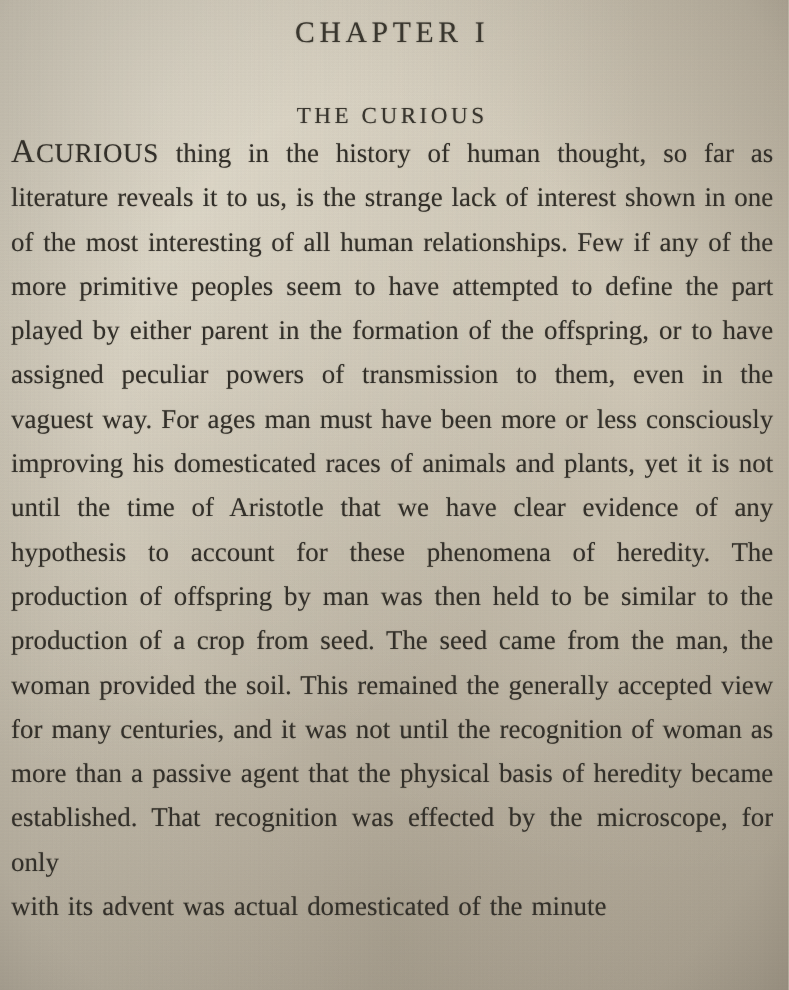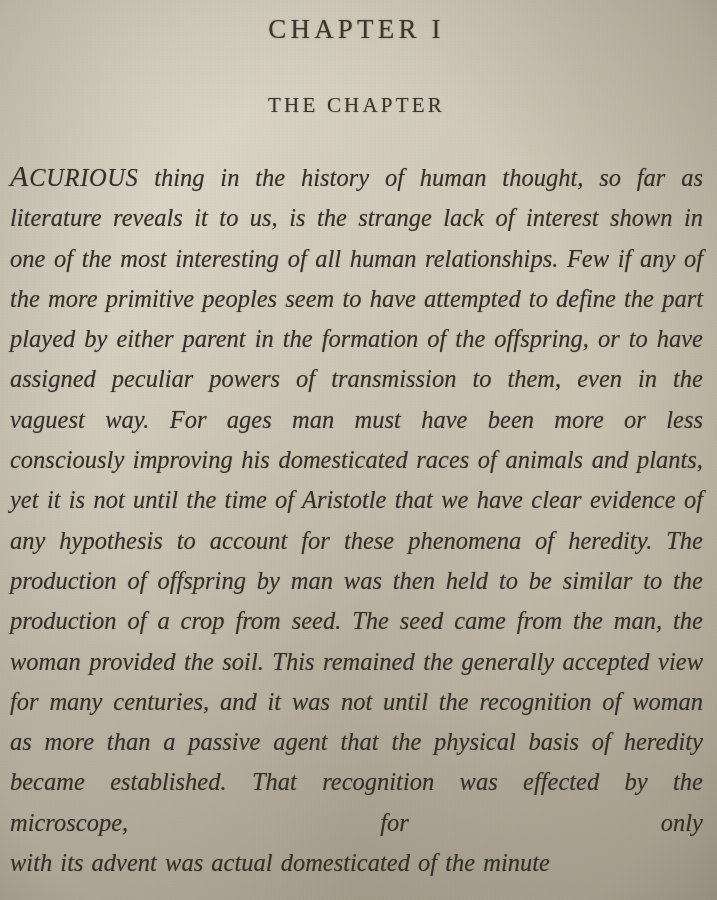--- a/index.html
+++ b/index.html
@@ -56,28 +56,26 @@
   .section-title {
     text-align: center;
     font-size: 21px;
     letter-spacing: 3.2px;
     margin-top: 48px;
     color: #39362f;
     text-shadow: 0 0 1.2px rgba(60,55,45,0.5);
   }
 
   .body-text {
-    margin-top: 38px;
     font-size: 24.5px;
     line-height: 40.3px;
     text-align: justify;
     text-align-last: justify;
     color: #33302a;
     text-shadow: 0 0 1.1px rgba(55,50,40,0.45);
-    font-style: italic;
     -webkit-font-smoothing: antialiased;
   }
   .body-text .dropcap {
     font-size: 30px;
     letter-spacing: 1px;
   }
   .smallcaps {
     font-variant: small-caps;
     letter-spacing: 0.6px;
   }
@@ -91,21 +89,21 @@
   }
 </style>
 </head>
 <body>
 
 <div id="page">
   <div class="content">
 
     <div class="chapter-title">CHAPTER I</div>
 
-    <div class="section-title">THE CHAPTER</div>
+    <div class="section-title">THE CURIOUS</div>
 
     <div class="body-text wide">
       <span class="dropcap">A</span><span class="smallcaps">CURIOUS</span><span> thing in the history of human thought, so far as literature reveals it to us, is the strange lack of interest shown in one of the most interesting of all human relationships.  Few if any of the more primitive peoples seem to have attempted to define the part played by either parent in the formation of the offspring, or to have assigned peculiar powers of transmission to them, even in the vaguest way. For ages man must have been more or less consciously improving his domesticated races of animals and plants, yet it is not until the time of Aristotle that we have clear evidence of any hypothesis to account for these phenomena of heredity.  The production of offspring by man was then held to be similar to the production of a crop from seed.  The seed came from the man, the woman provided the soil.  This remained the generally accepted view for many centuries, and it was not until the recognition of woman as more than a passive agent that the physical basis of heredity became established.  That recognition was effected by the microscope, for only</span>
       <span class="lastline">with its advent was actual domesticated of the minute</span>
     </div>
 
   </div>
   <div id="grain"></div>
   <div id="vignette"></div>
 </div>

